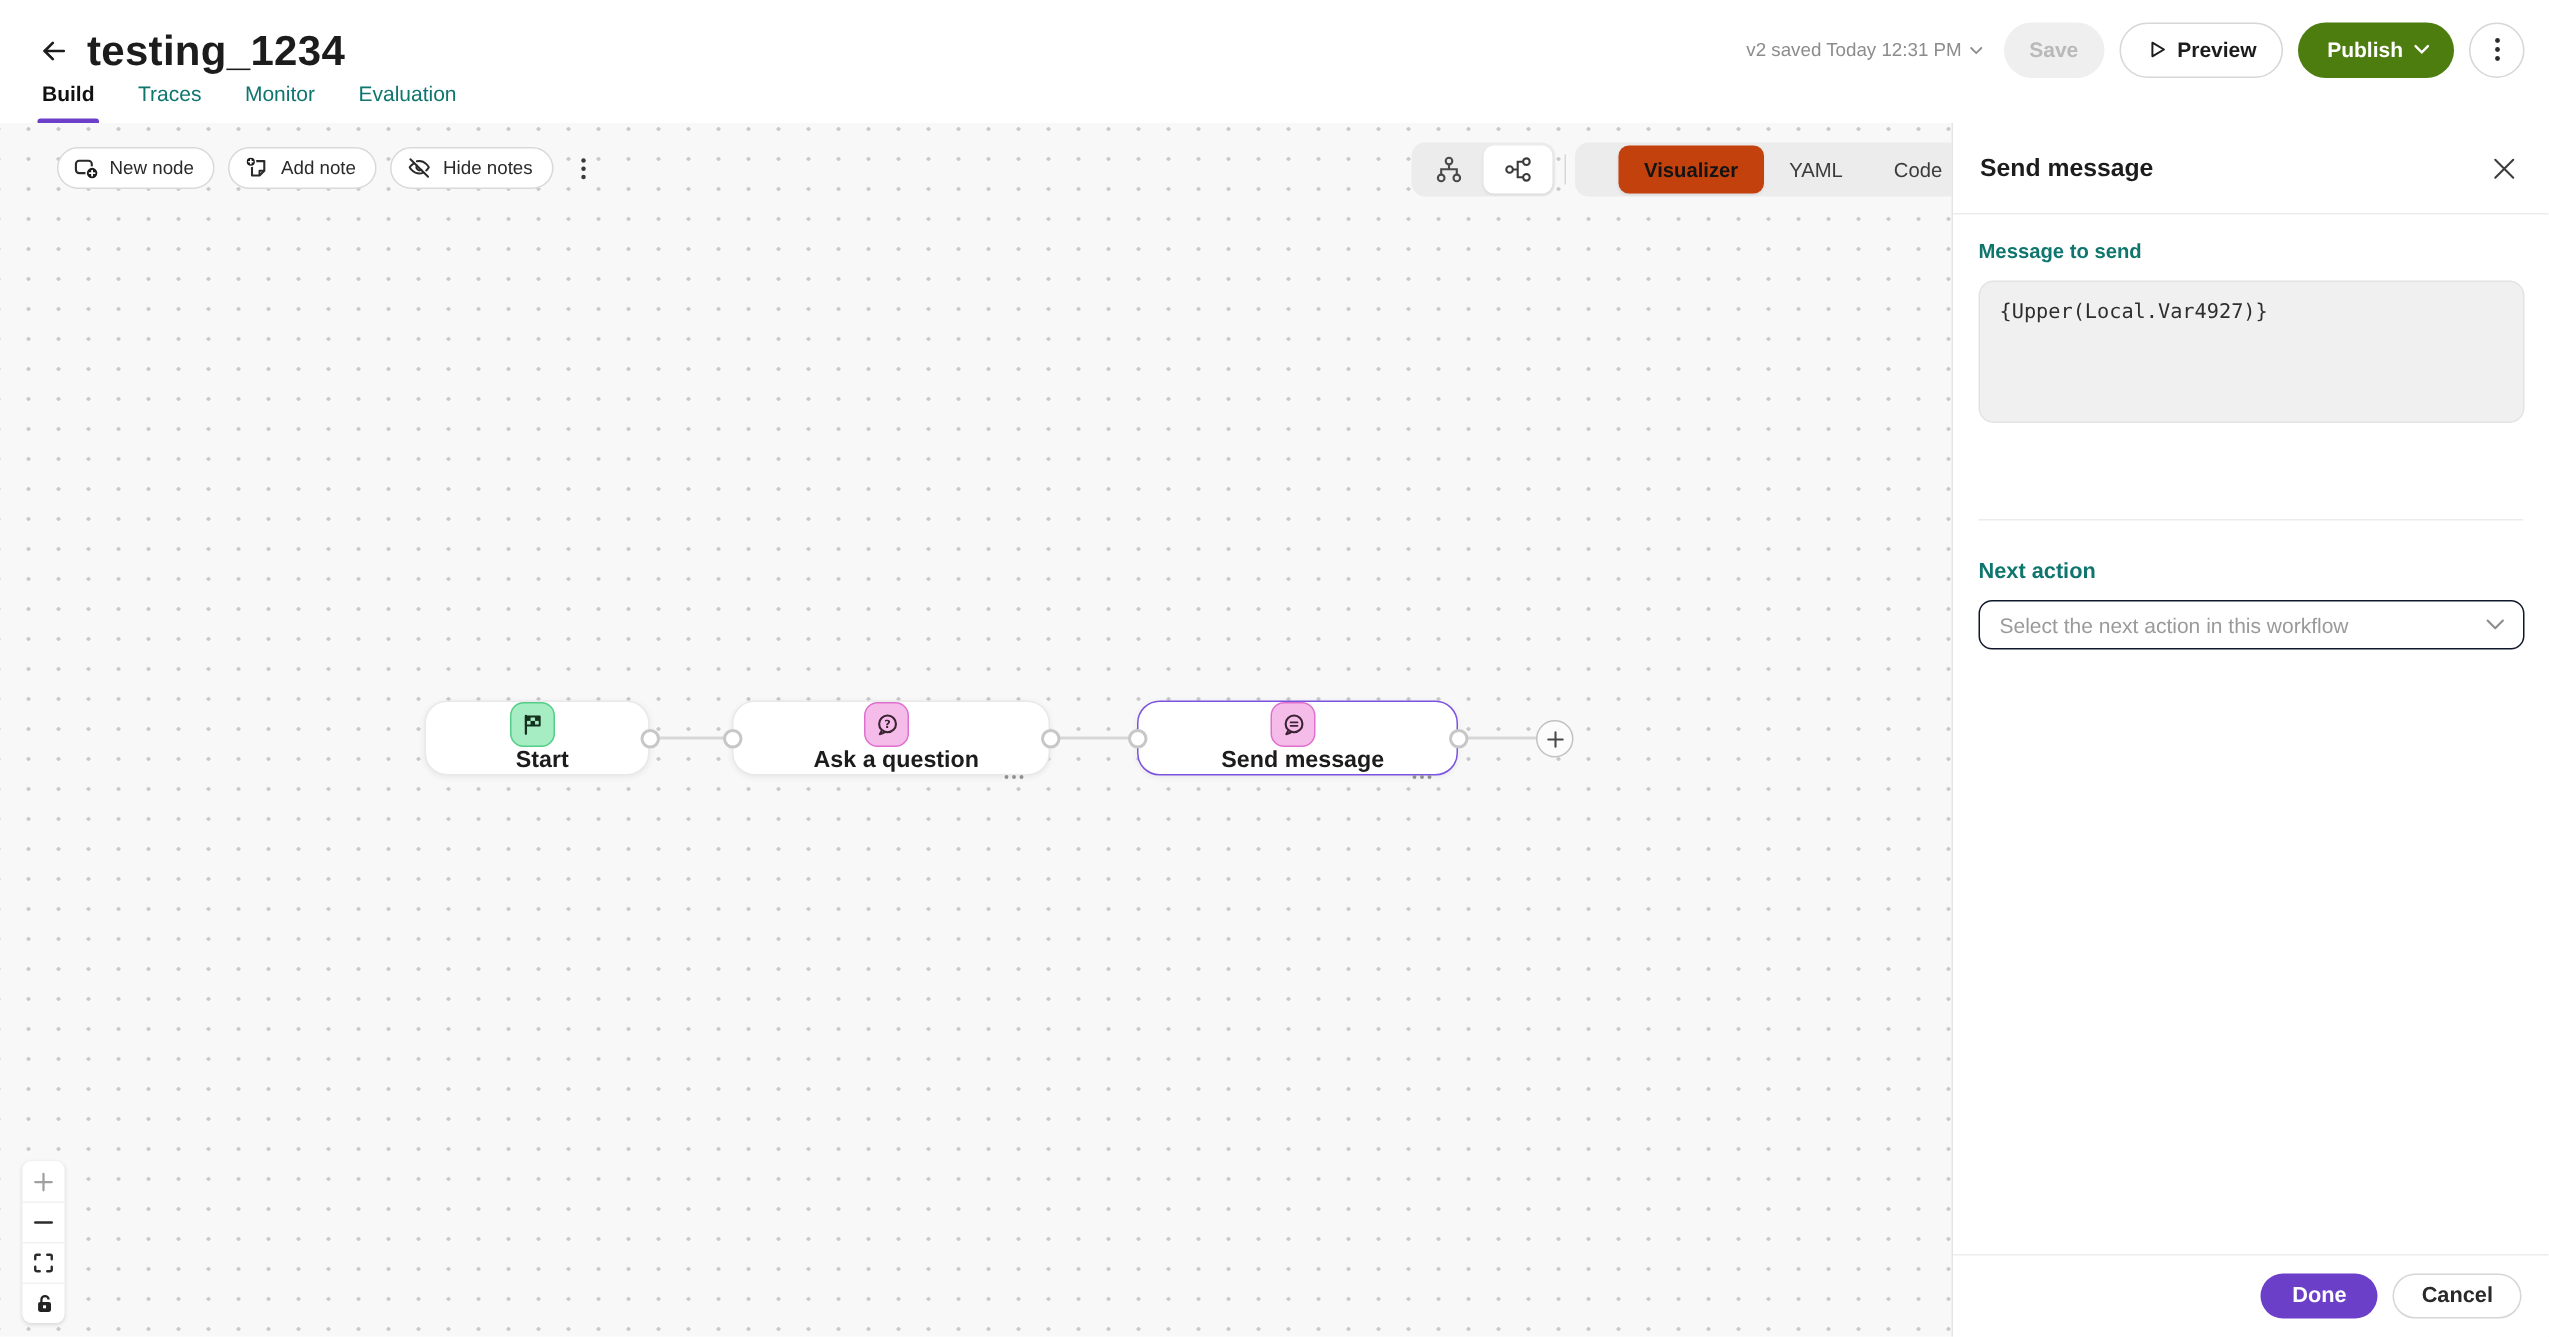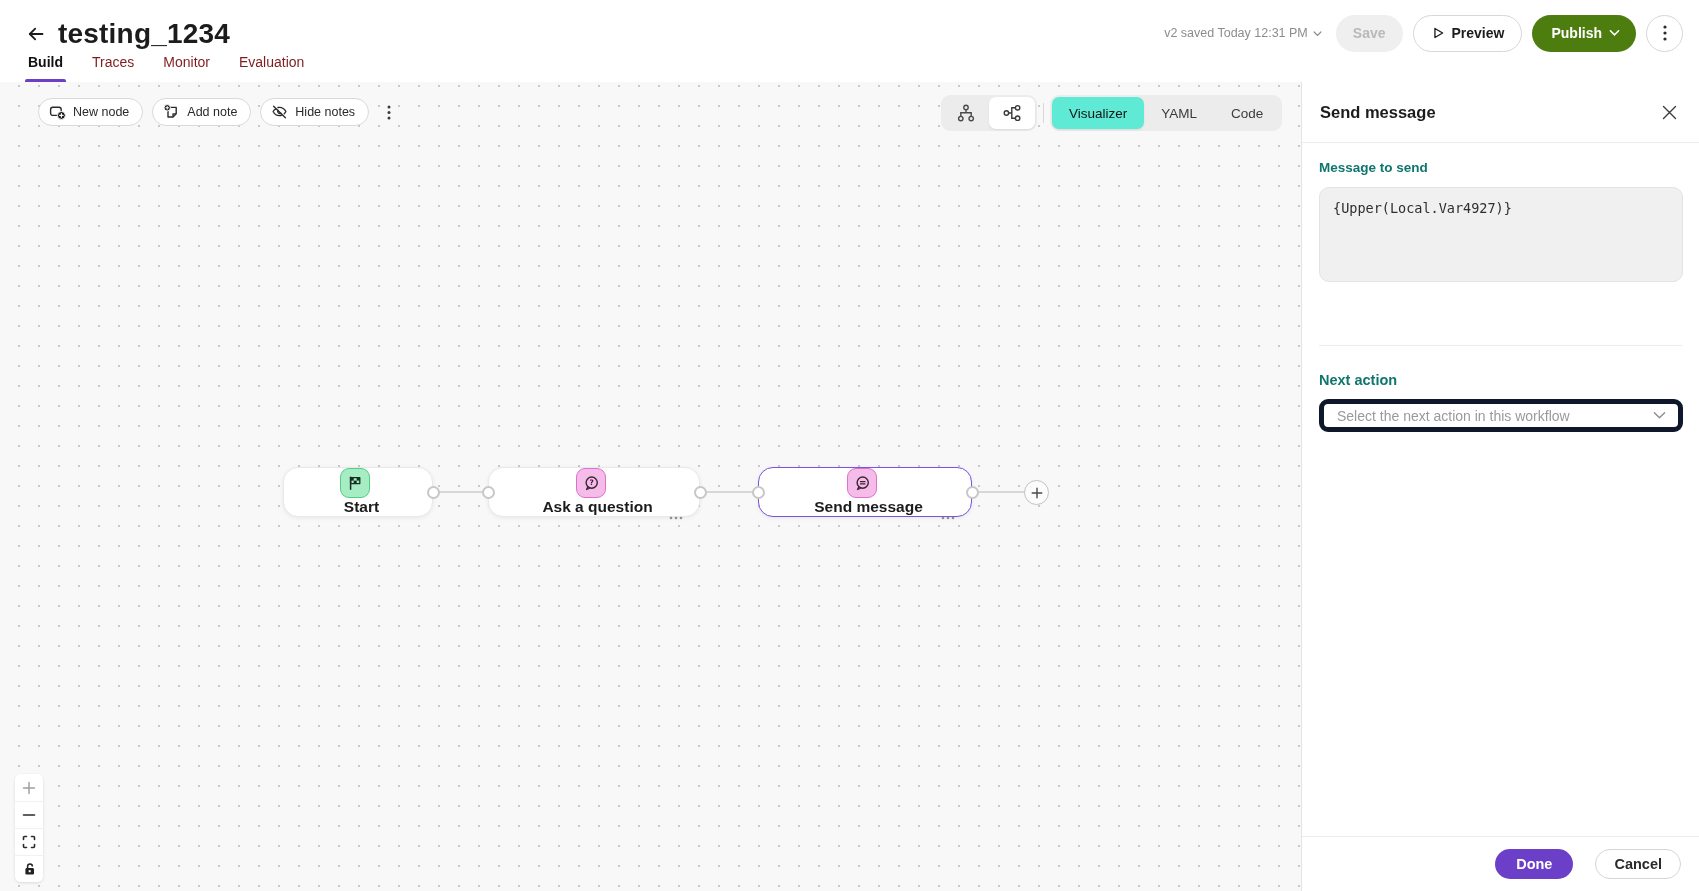--- a/index.html
+++ b/index.html
@@ -5,21 +5,21 @@
   * { margin:0; padding:0; box-sizing:border-box; }
   html,body { width:1699px; height:891px; overflow:hidden; background:#ffffff;
               font-family:"Liberation Sans", sans-serif; color:#1c1c1c; }
 
   
   .header { position:absolute; left:0; top:0; width:1699px; height:82px; background:#fff; z-index:30; }
   .back-btn { position:absolute; left:24px; top:22px; width:24px; height:24px; border:none; background:transparent;
               cursor:pointer; color:#1c1c1c; display:flex; align-items:center; justify-content:center; }
   .app-title { position:absolute; left:58px; top:18px; font-size:28px; font-weight:700; letter-spacing:.2px; }
   .tabs { position:absolute; left:27px; bottom:0; display:flex; gap:27px; height:30px; }
-  .tab { position:relative; font-size:14px; color:#7f1d1d; cursor:pointer; padding:2px 1px 0; }
+  .tab { position:relative; font-size:14px; color:#0f766e; cursor:pointer; padding:2px 1px 0; }
   .tab.active { font-weight:700; color:#111; }
   .tab.active::after { content:""; position:absolute; left:-2px; right:-2px; bottom:0; height:3px;
                        background:#6c3fc8; border-radius:2px 2px 0 0; }
   .header-right { position:absolute; right:16px; top:14px; height:38px; display:flex; align-items:center; gap:10px; }
   .version-status { display:flex; align-items:center; gap:5px; font-size:12.5px; color:#8c8c8c; cursor:pointer; margin-right:4px; }
   .btn { display:flex; align-items:center; justify-content:center; gap:7px; height:37px; border-radius:19px;
          font-size:14px; font-weight:700; font-family:"Liberation Sans",sans-serif; cursor:pointer; border:none; }
   .btn-save { background:#efefef; color:#b9b9b9; padding:0 17px; cursor:default; }
   .btn-preview { background:#fff; color:#1c1c1c; border:1px solid #d7d7d7; padding:0 17px; }
   .btn-publish { background:#4d7c0f; color:#fff; padding:0 16px 0 19px; }
@@ -38,21 +38,21 @@
                 background:transparent; border:none; color:#3a3a3a; }
 
   .view-controls { position:absolute; top:13px; left:941px; display:flex; align-items:center; }
   .seg-group { display:flex; background:#ececec; border-radius:9px; padding:2px; height:36px; align-items:stretch; }
   .seg-icon-cell { width:46px; display:flex; align-items:center; justify-content:center; border-radius:7px;
                    color:#4a4a4a; cursor:pointer; }
   .seg-icon-cell.selected { background:#fff; box-shadow:0 1px 2px rgba(0,0,0,.08); }
   .seg-divider { width:1px; height:20px; background:#d8d8d8; margin:0 6px; }
   .seg-tab { display:flex; align-items:center; padding:0 17px; border-radius:7px; font-size:13.5px;
              color:#3c3c3c; font-weight:500; cursor:pointer; }
-  .seg-tab.selected { background:#5eead4; font-weight:400; color:#141414; box-shadow:0 1px 2px rgba(0,0,0,.08); }
+  .seg-tab.selected { background:#c2410c; font-weight:700; color:#141414; box-shadow:0 1px 2px rgba(0,0,0,.08);margin-left:27px; }
 
   
   .node { position:absolute; height:50px; background:#fff; border:1px solid #e9e9e9; border-radius:15px;
           box-shadow:0 1px 4px rgba(20,20,20,.07); display:flex; align-items:center; padding:0 16px 0 10px;
           cursor:pointer; z-index:5;flex-direction:column; }
   .node.selected { border:1.5px solid #7c52e0; }
   .node-icon { width:30px; height:30px; border-radius:9px; display:flex; align-items:center; justify-content:center;
                flex:0 0 auto; }
   .node-icon.green { background:#a6edc3; border:1px solid #53cd88; color:#15301f; }
   .node-icon.pink  { background:#f6bce9; border:1px solid #e070d0; color:#3a2333; }
@@ -82,26 +82,26 @@
   .panel-title { font-size:16.5px; font-weight:700; }
   .panel-close { border:none; background:transparent; color:#3d3d3d; cursor:pointer; width:24px; height:24px;
                  display:flex; align-items:center; justify-content:center; }
   .panel-body { flex:1 1 auto; padding:17px 17px 0; overflow:hidden; }
   .field-label { font-size:13.5px; font-weight:700; color:#0f766e; }
   .message-box { margin-top:12px; width:364px; height:95px; background:#f0f0f0; border:1px solid #e3e3e3;
                  border-radius:10px; padding:11px 13px; font-family:"DejaVu Sans Mono", monospace;
                  font-size:13.5px; color:#2e2e2e; resize:none; outline:none; line-height:1.4; }
   .panel-divider { height:1px; background:#ececec; margin-top:59px; }
   .next-action-label { margin-top:26px; font-size:14.5px; font-weight:700; }
-  .select-box { margin-top:11px; width:364px; height:33px; background:#fff; border:5px solid #0f172a;
+  .select-box { margin-top:11px; width:364px; height:33px; background:#fff; border:1px solid #0f172a;
                 border-radius:9px; display:flex; align-items:center; justify-content:space-between;
                 padding:0 12px 0 13px; cursor:pointer; }
   .select-placeholder { font-size:14px; color:#9a9a9a; }
   .panel-footer { flex:0 0 auto; height:55px; border-top:1px solid #ececec; display:flex; align-items:center;
-                  justify-content:flex-end; gap:22px; padding:0 18px; }
+                  justify-content:flex-end; gap:10px; padding:0 18px; }
   .btn-done { background:#6c3fc8; color:#fff; height:30px; padding:0 21px; border-radius:16px; font-size:14.5px; }
   .btn-cancel { background:#fff; color:#2a2a2a; border:1px solid #d6d6d6; height:30px; padding:0 18px;
                 border-radius:16px; font-size:14.5px; }
 
   svg { display:block; }
 </style>
 </head>
 <body>
 
 <div class="header">

